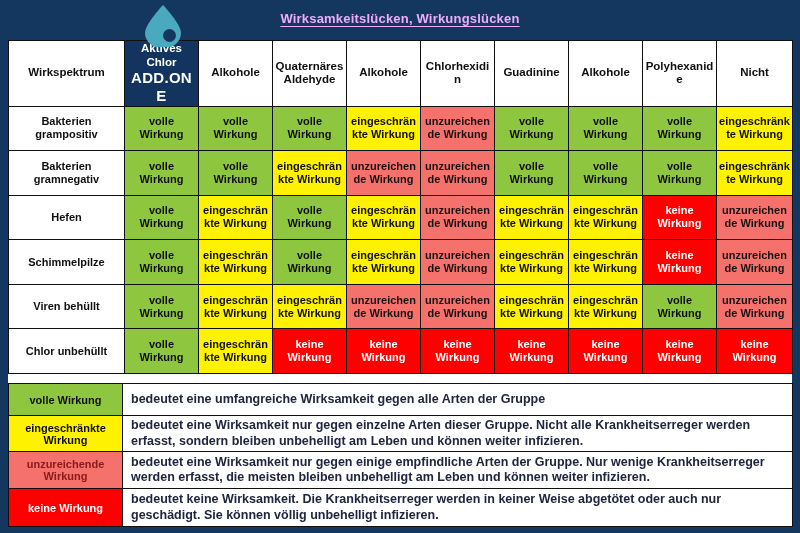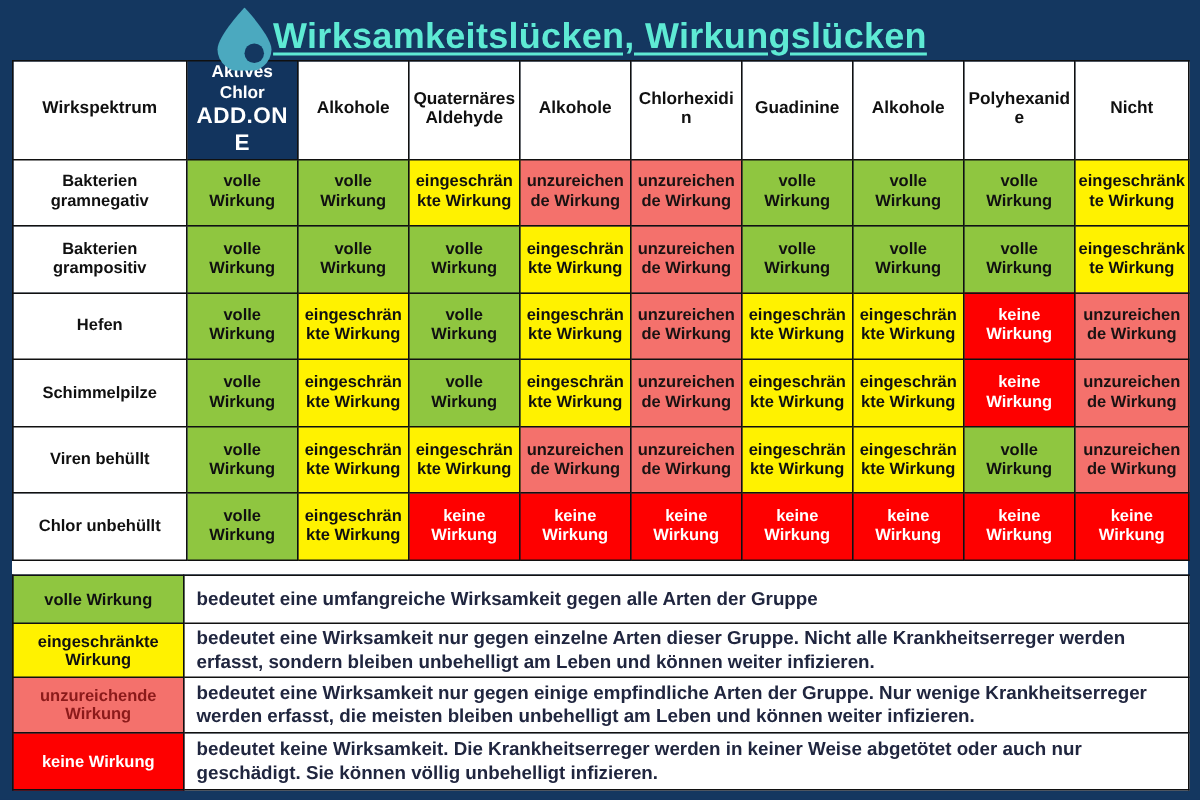--- a/index.html
+++ b/index.html
@@ -6,21 +6,21 @@
   body{
     width:800px;height:533px;overflow:hidden;
     font-family:"Liberation Sans","DejaVu Sans",sans-serif;
     background:#143760;
   }
   .page{width:800px;height:533px;box-sizing:border-box;padding:8px;position:relative;}
   
   .top-band{position:relative;height:32px;}
   .title{
     position:absolute;left:0;right:0;top:3px;text-align:center;
-    color:#5eead4;font-size:24px;font-weight:bold;
+    color:#f0abfc;font-size:13px;font-weight:bold;
     text-decoration:underline;text-underline-offset:3px;letter-spacing:.2px;
   }
   .logo{position:absolute;left:133px;top:-3px;width:44px;height:42px;}
   
   table{border-collapse:collapse;table-layout:fixed;width:784px;}
   .matrix{height:334px;}
   .matrix td,.matrix th{
     border:1px solid #101010;text-align:center;vertical-align:middle;
     font-size:11px;font-weight:bold;line-height:1.18;padding:1px 2px;
     word-wrap:break-word;
@@ -86,37 +86,37 @@
         <th>Alkohole</th>
         <th>Chlorhexidin</th>
         <th>Guadinine</th>
         <th>Alkohole</th>
         <th>Polyhexanide</th>
         <th>Nicht</th>
       </tr>
     </thead>
     <tbody>
         <tr>
-          <td class="rowlabel">Bakterien gramnegativ</td>
+          <td class="rowlabel">Bakterien grampositiv</td>
+          <td style="background: rgb(143, 198, 64); color: rgb(16, 16, 16);">volle Wirkung</td>
           <td style="background: rgb(143, 198, 64); color: rgb(16, 16, 16);">volle Wirkung</td>
           <td style="background: rgb(143, 198, 64); color: rgb(16, 16, 16);">volle Wirkung</td>
           <td style="background: rgb(255, 242, 0); color: rgb(16, 16, 16);">eingeschränkte Wirkung</td>
-          <td style="background: rgb(244, 113, 108); color: rgb(26, 18, 18);">unzureichende Wirkung</td>
           <td style="background: rgb(244, 113, 108); color: rgb(26, 18, 18);">unzureichende Wirkung</td>
           <td style="background: rgb(143, 198, 64); color: rgb(16, 16, 16);">volle Wirkung</td>
           <td style="background: rgb(143, 198, 64); color: rgb(16, 16, 16);">volle Wirkung</td>
           <td style="background: rgb(143, 198, 64); color: rgb(16, 16, 16);">volle Wirkung</td>
           <td style="background: rgb(255, 242, 0); color: rgb(16, 16, 16);">eingeschränkte Wirkung</td>
         </tr>
         <tr>
-          <td class="rowlabel">Bakterien grampositiv</td>
-          <td style="background: rgb(143, 198, 64); color: rgb(16, 16, 16);">volle Wirkung</td>
+          <td class="rowlabel">Bakterien gramnegativ</td>
           <td style="background: rgb(143, 198, 64); color: rgb(16, 16, 16);">volle Wirkung</td>
           <td style="background: rgb(143, 198, 64); color: rgb(16, 16, 16);">volle Wirkung</td>
           <td style="background: rgb(255, 242, 0); color: rgb(16, 16, 16);">eingeschränkte Wirkung</td>
+          <td style="background: rgb(244, 113, 108); color: rgb(26, 18, 18);">unzureichende Wirkung</td>
           <td style="background: rgb(244, 113, 108); color: rgb(26, 18, 18);">unzureichende Wirkung</td>
           <td style="background: rgb(143, 198, 64); color: rgb(16, 16, 16);">volle Wirkung</td>
           <td style="background: rgb(143, 198, 64); color: rgb(16, 16, 16);">volle Wirkung</td>
           <td style="background: rgb(143, 198, 64); color: rgb(16, 16, 16);">volle Wirkung</td>
           <td style="background: rgb(255, 242, 0); color: rgb(16, 16, 16);">eingeschränkte Wirkung</td>
         </tr>
         <tr>
           <td class="rowlabel">Hefen</td>
           <td style="background: rgb(143, 198, 64); color: rgb(16, 16, 16);">volle Wirkung</td>
           <td style="background: rgb(255, 242, 0); color: rgb(16, 16, 16);">eingeschränkte Wirkung</td>

